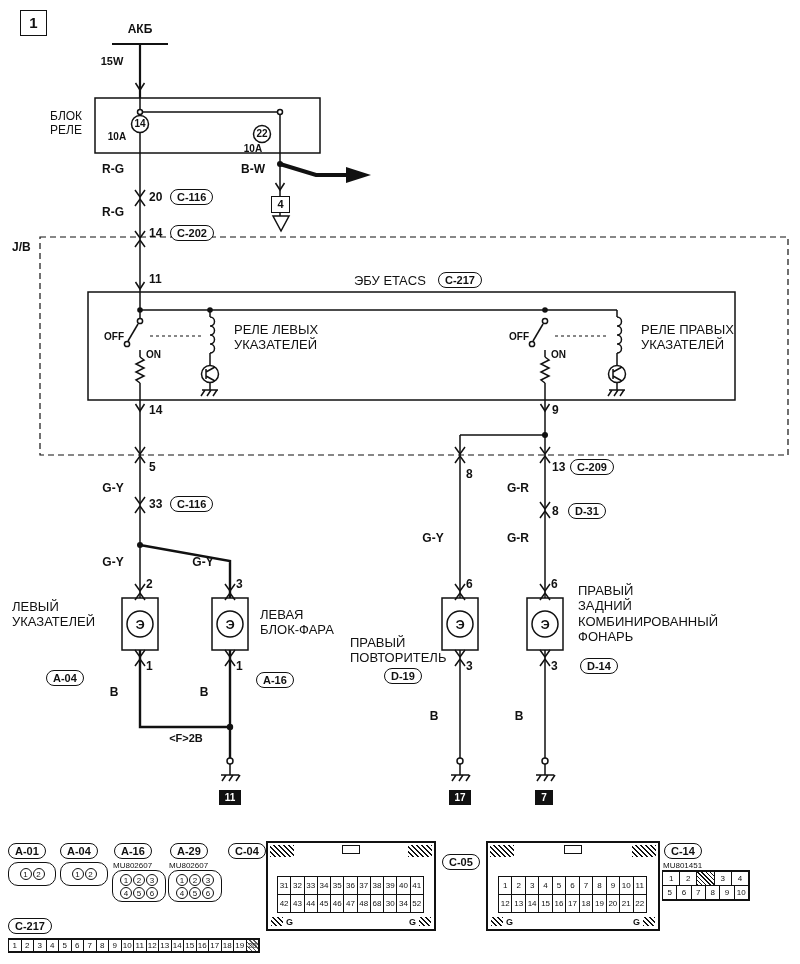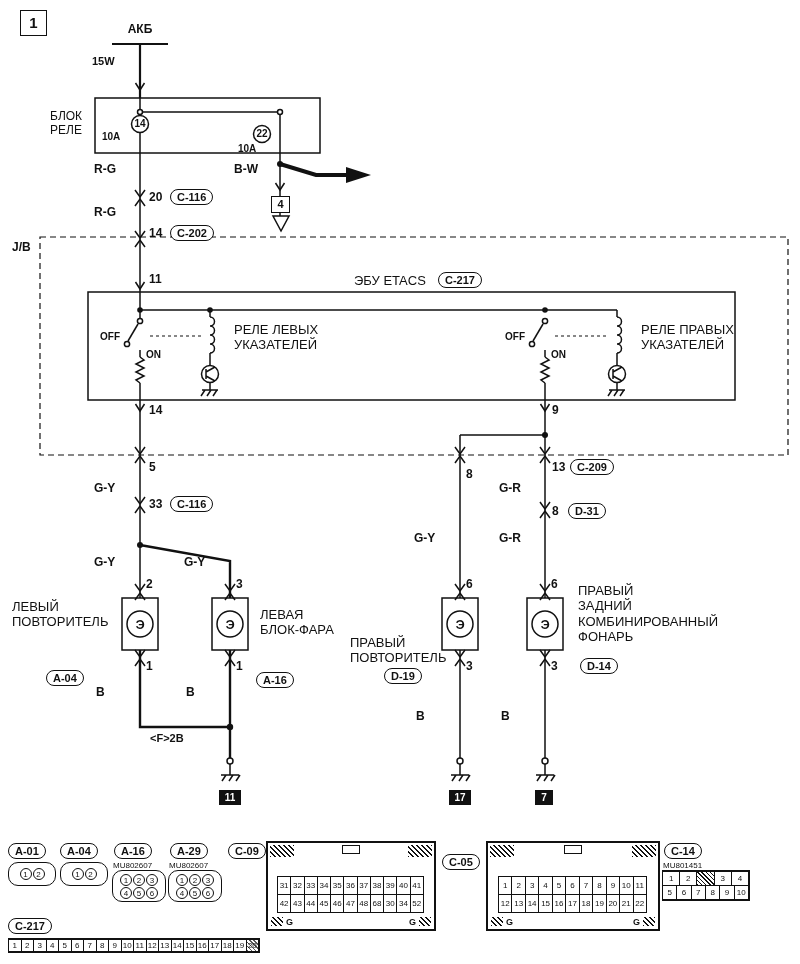--- a/index.html
+++ b/index.html
@@ -1,21 +1,21 @@
 <!DOCTYPE html>
 <html><head>
 <meta charset="utf-8">
 <style>
   html,body{margin:0;padding:0;background:#fff}
   #stage{position:relative;width:800px;height:964px;background:#fff;color:#111;
          font-family:"Liberation Sans",sans-serif;overflow:hidden}
   #svg{position:absolute;left:0;top:0}
   .lbl{position:absolute;font-size:12px;line-height:1.18;white-space:pre-line}
   .b{font-weight:bold}
-  .rt{text-align:left}
+  .rt{text-align:center}
   .ctr{text-align:center}
   .sm{font-size:10px}
   .md{font-size:13px}
   .pill{position:absolute;border:1.4px solid #111;border-radius:8px;background:#fff;
         font-size:11px;font-weight:bold;line-height:14px;padding:0 6px;white-space:nowrap}
   .sqbox{position:absolute;border:1.6px solid #111;background:#fff;text-align:center;font-weight:bold}
   .gndbox{position:absolute;background:#111;color:#fff;font-size:10px;font-weight:bold;
           line-height:15px;text-align:center;width:22px;height:15px}
   .glyph{position:absolute;width:16px;text-align:center;font-weight:bold;font-size:13px}
   .code{position:absolute;font-size:8px;white-space:nowrap}
@@ -212,21 +212,21 @@
   <span class="lbl b" style="left:551px;top:577px">6</span>
   <span class="lbl b" style="left:146px;top:659px">1</span>
   <span class="lbl b" style="left:236px;top:659px">1</span>
   <span class="lbl b" style="left:466px;top:659px">3</span>
   <span class="lbl b" style="left:551px;top:659px">3</span>
   <span class="glyph" style="left:132px;top:617px">Э</span>
   <span class="glyph" style="left:222px;top:617px">Э</span>
   <span class="glyph" style="left:452px;top:617px">Э</span>
   <span class="glyph" style="left:537px;top:617px">Э</span>
   <span class="lbl md" style="left:12px;top:599px">ЛЕВЫЙ
-ПОВТОРИТЕЛЬ</span>
+УКАЗАТЕЛЕЙ</span>
   <span class="pill" style="left:46px;top:670px">A-04</span>
   <span class="lbl md" style="left:260px;top:607px">ЛЕВАЯ
 БЛОК-ФАРА</span>
   <span class="pill" style="left:256px;top:672px">A-16</span>
   <span class="lbl md" style="left:350px;top:635px">ПРАВЫЙ
 ПОВТОРИТЕЛЬ</span>
   <span class="pill" style="left:384px;top:668px">D-19</span>
   <span class="lbl md" style="left:578px;top:583px">ПРАВЫЙ
 ЗАДНИЙ
 КОМБИНИРОВАННЫЙ
@@ -280,21 +280,21 @@
         <span class="cpin">2</span>
         <span class="cpin">3</span>
       </div>
     <div style="display:flex">
         <span class="cpin">4</span>
         <span class="cpin">5</span>
         <span class="cpin">6</span>
       </div>
   </div>
 
-  <span class="pill" style="left:228px;top:843px">C-09</span>
+  <span class="pill" style="left:228px;top:843px">C-04</span>
   <div class="conn-outer" style="left:266px;top:841px;width:170px;height:90px">
     <div class="hatch" style="position:absolute;left:2px;top:2px;width:24px;height:12px"></div>
     <div class="hatch" style="position:absolute;right:2px;top:2px;width:24px;height:12px"></div>
     <div style="position:absolute;left:50%;margin-left:-9px;top:2px;width:18px;height:9px;border:1.5px solid #111;box-sizing:border-box"></div>
     <div style="position:absolute;left:10px;top:33px;width:146px">
       <div class="grow">
           <span class="gc f18">31</span>
           <span class="gc f18">32</span>
           <span class="gc f18">33</span>
           <span class="gc f18">34</span>

